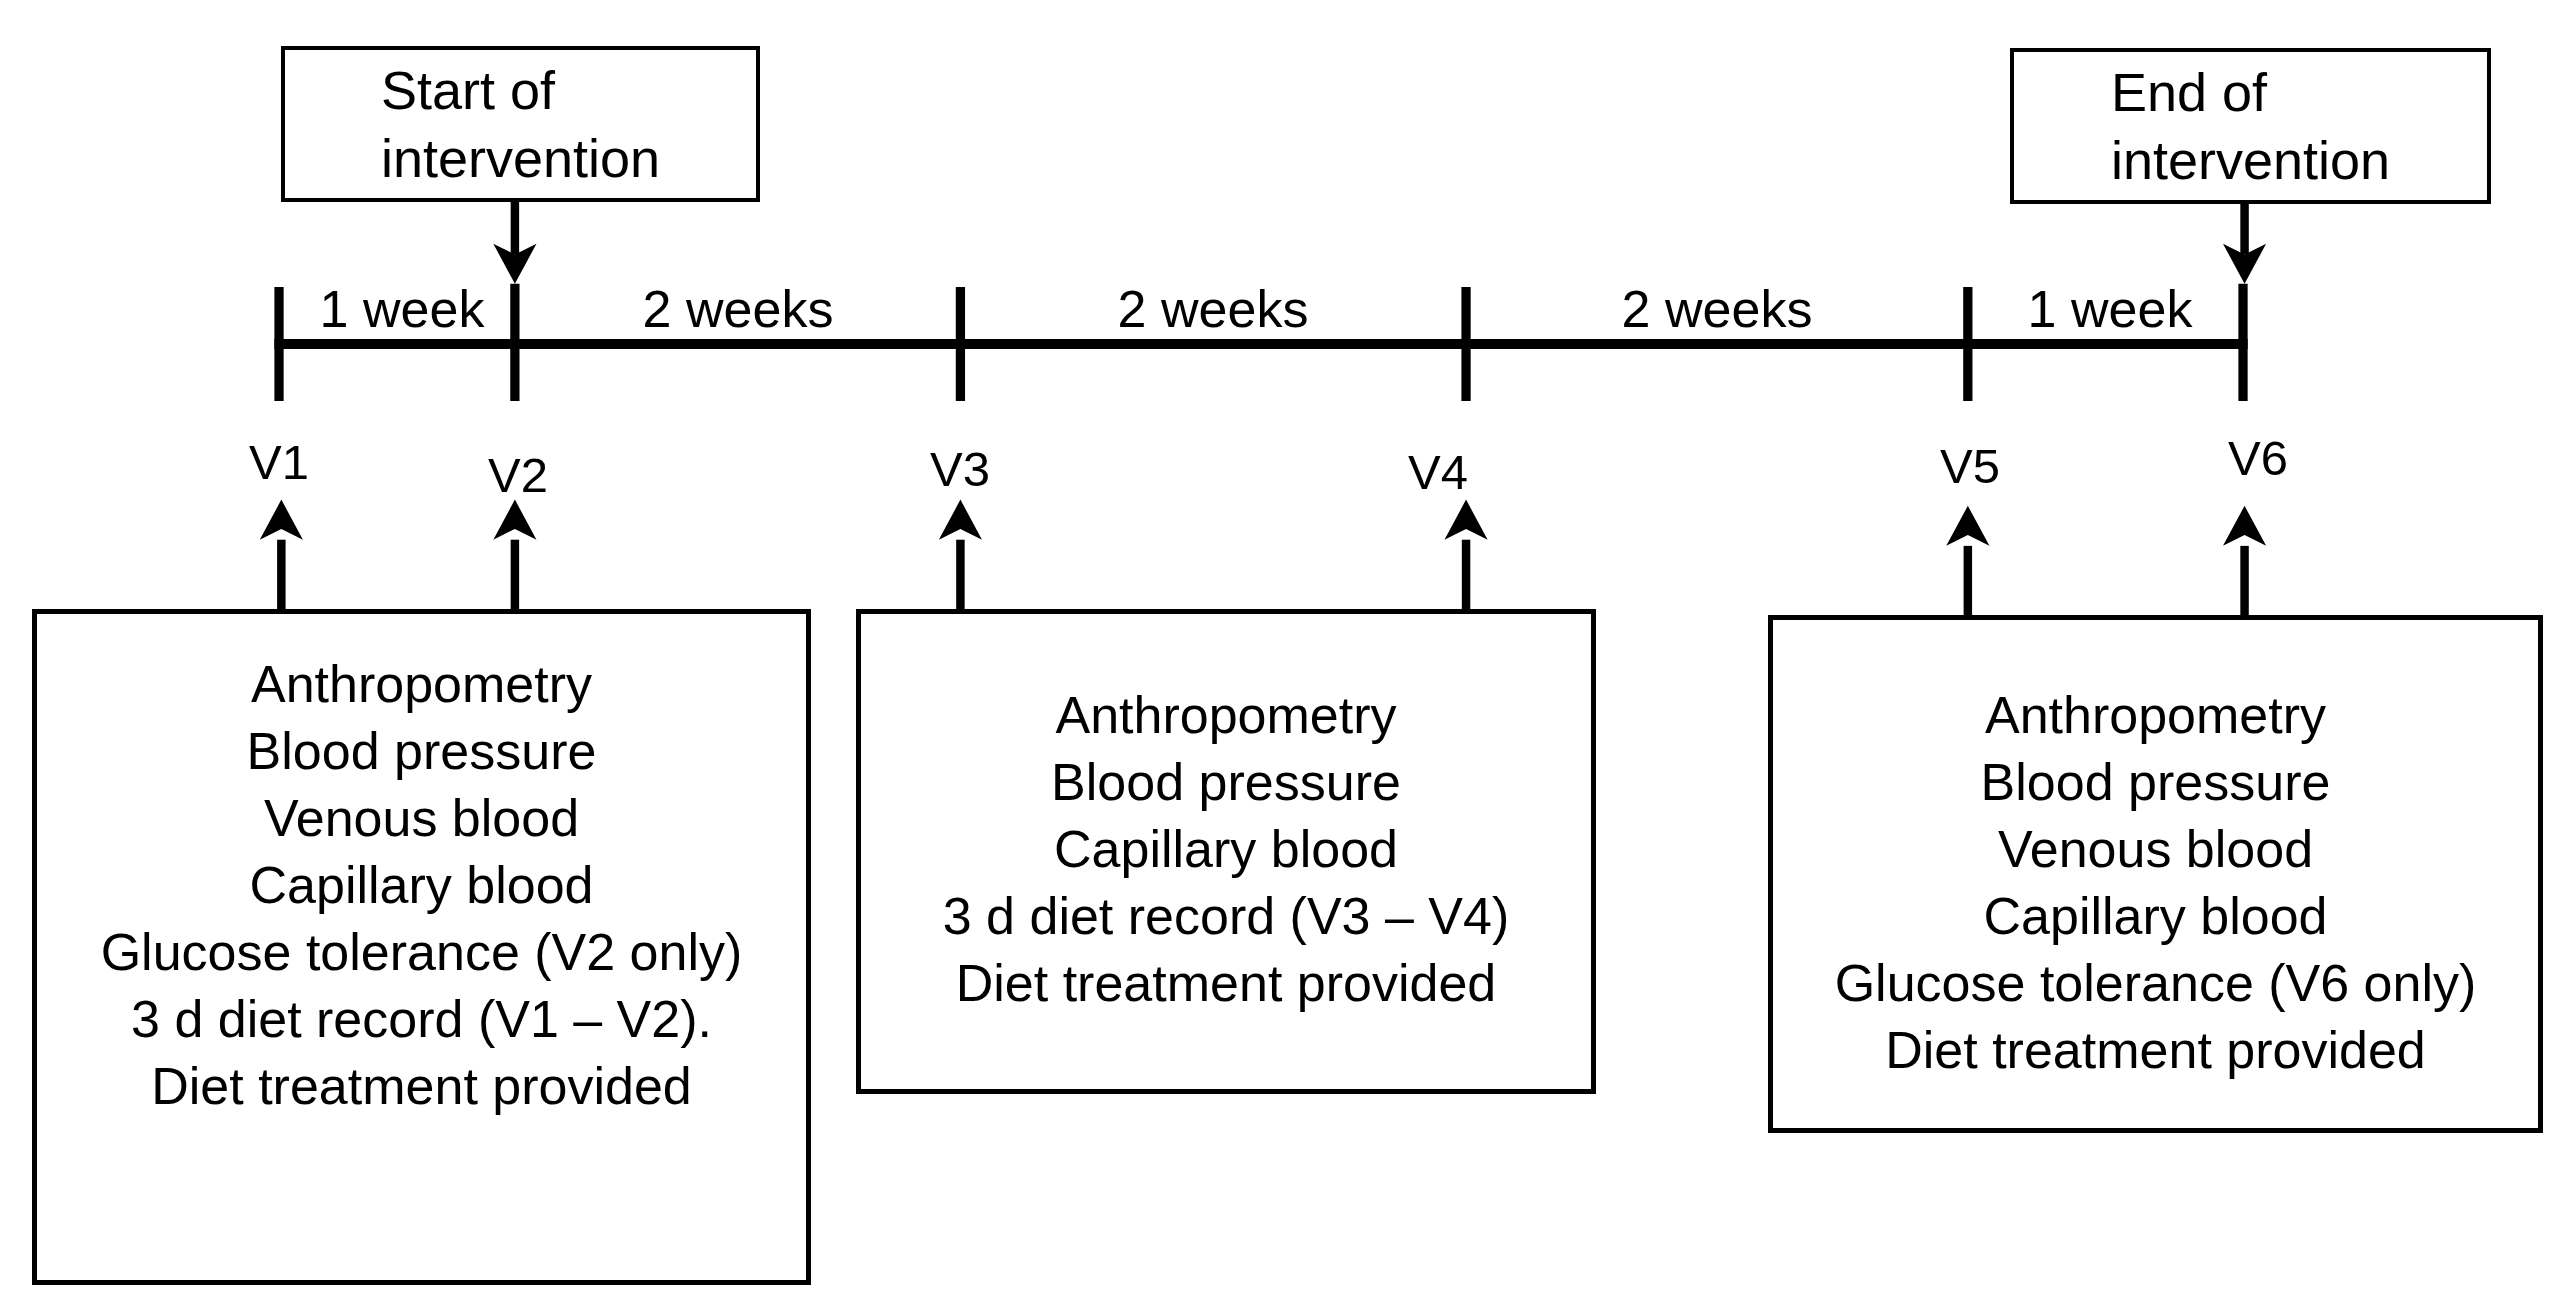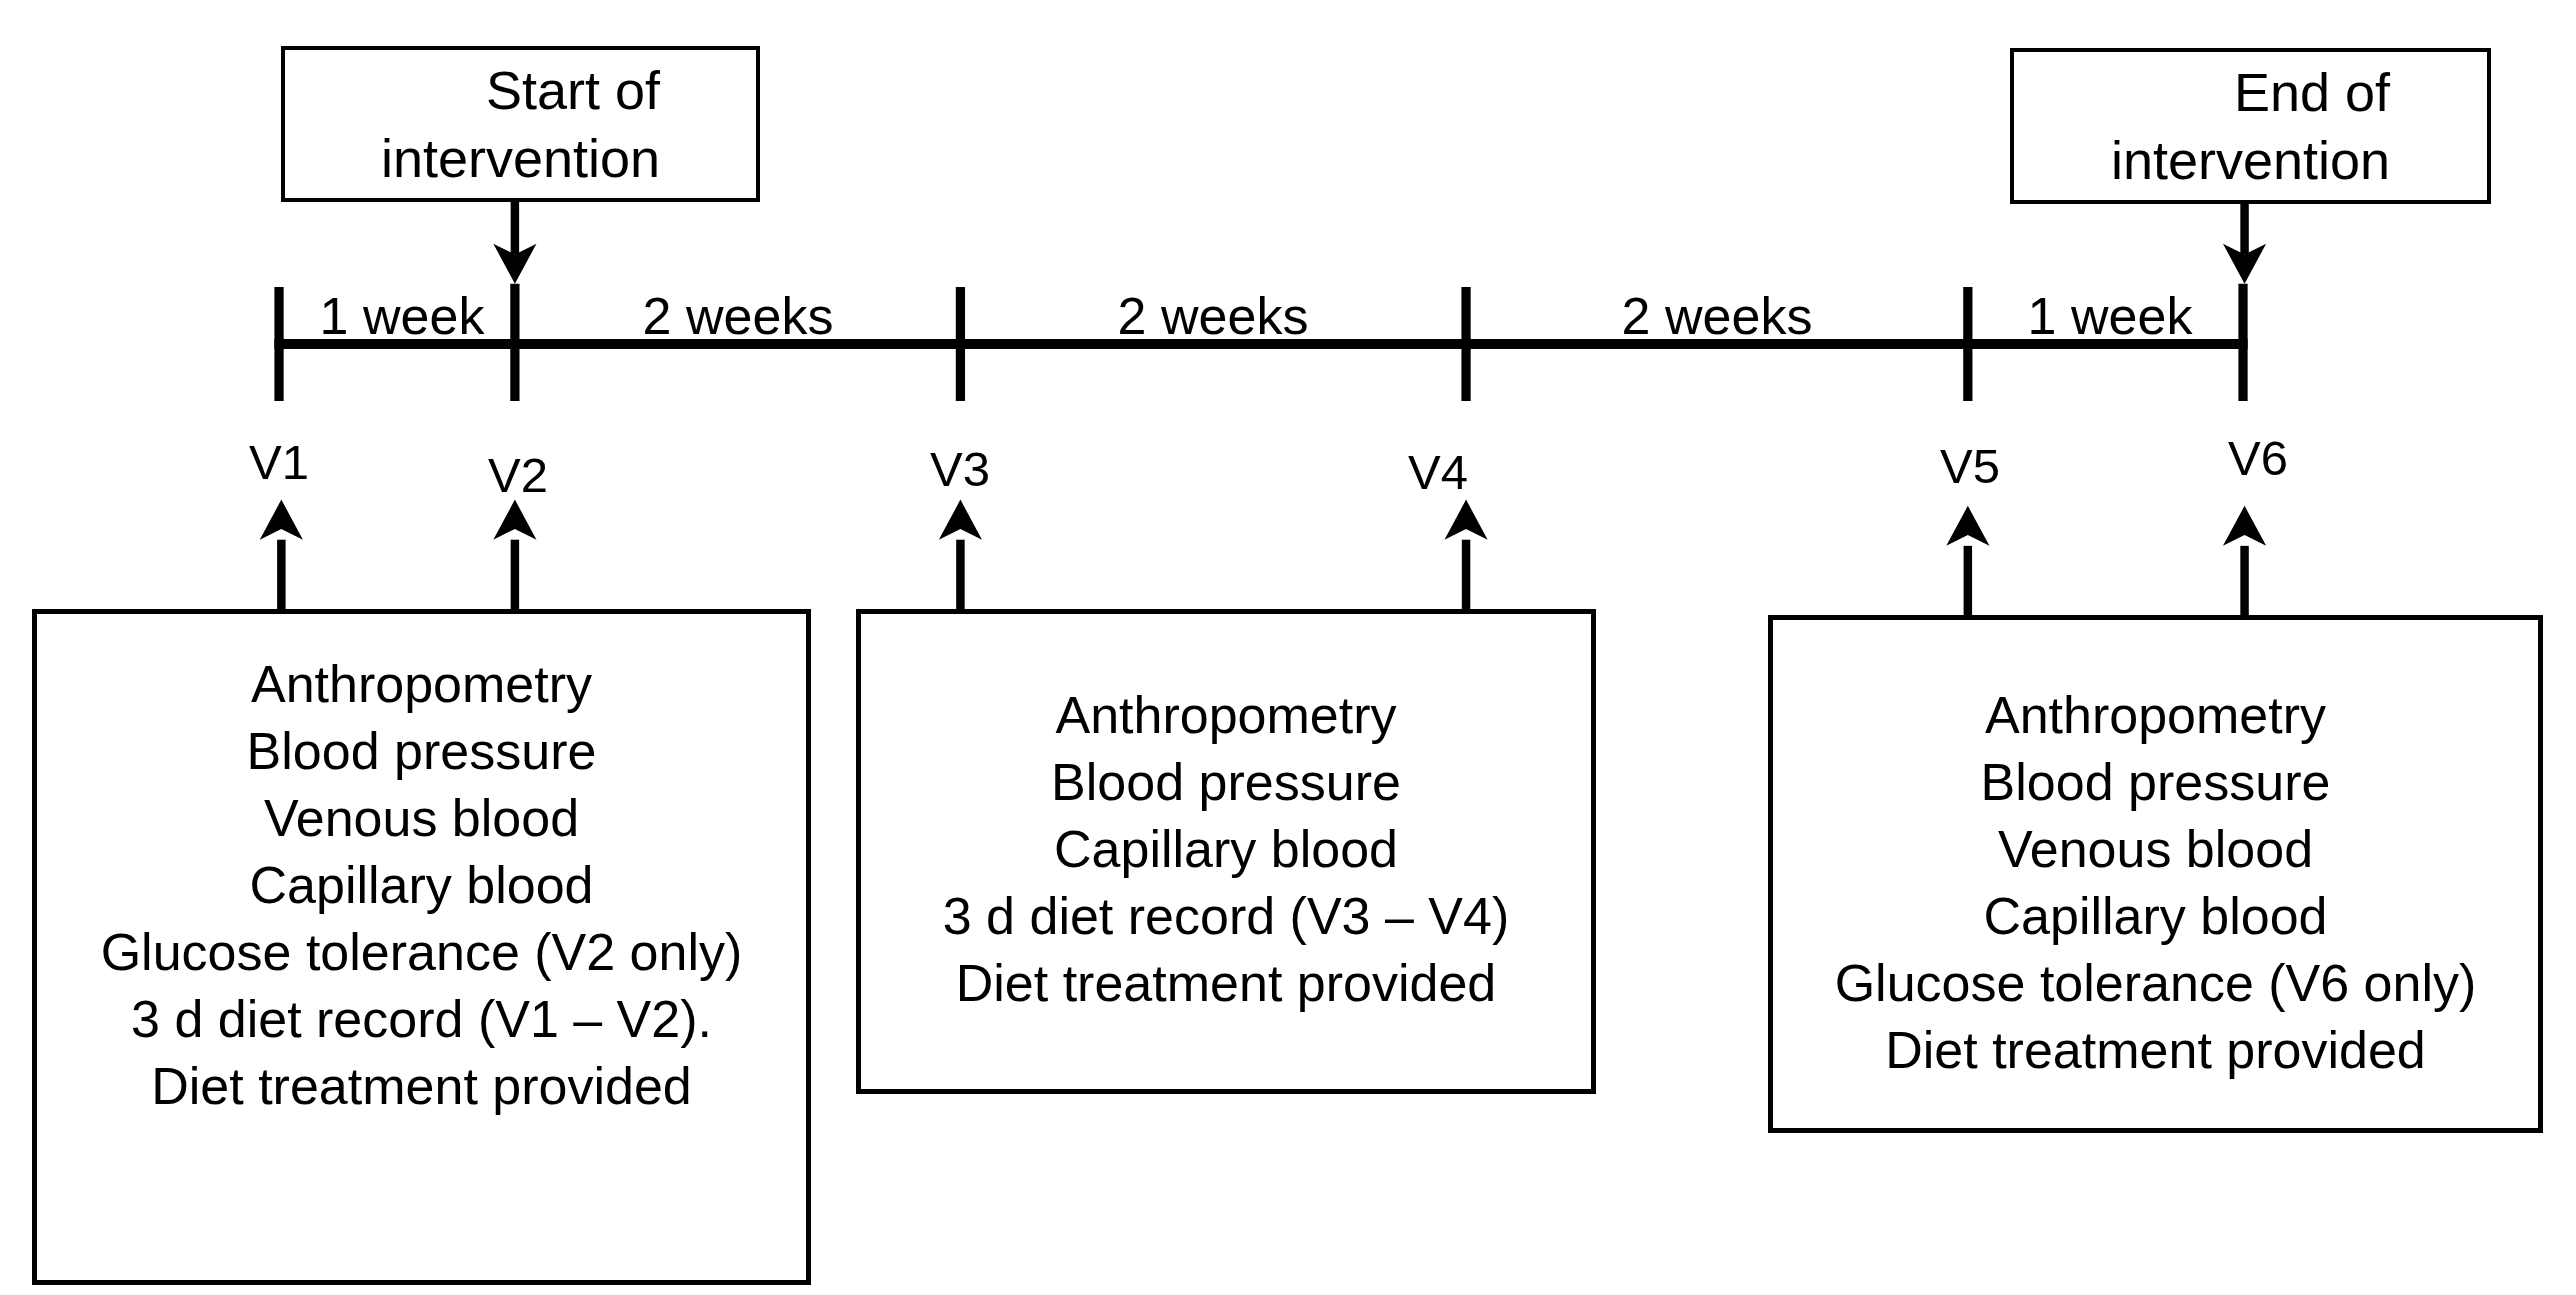--- a/index.html
+++ b/index.html
@@ -10,31 +10,30 @@
     color:#000000;
     font-family:"Liberation Sans", sans-serif;
     overflow:hidden;
   }
   .gfx{position:absolute;left:0;top:0;}
   .topbox{
     position:absolute;
     background:#ffffff;
     border:4.6px solid #000000;
     display:flex;align-items:center;justify-content:center;
-    text-align:right;
+    text-align:left;
     font-size:54px;line-height:68px;
     white-space:pre-line;
   }
   .interval-label{
     position:absolute;
     transform:translateX(-50%);
     font-size:52px;line-height:55px;
     white-space:nowrap;
     text-align:center;
-    margin-top:7px;
   }
   .visit-label{
     position:absolute;
     transform:translateX(-50%);
     font-size:49px;line-height:74px;
     white-space:nowrap;
     text-align:center;
   }
   .assessbox{
     position:absolute;

